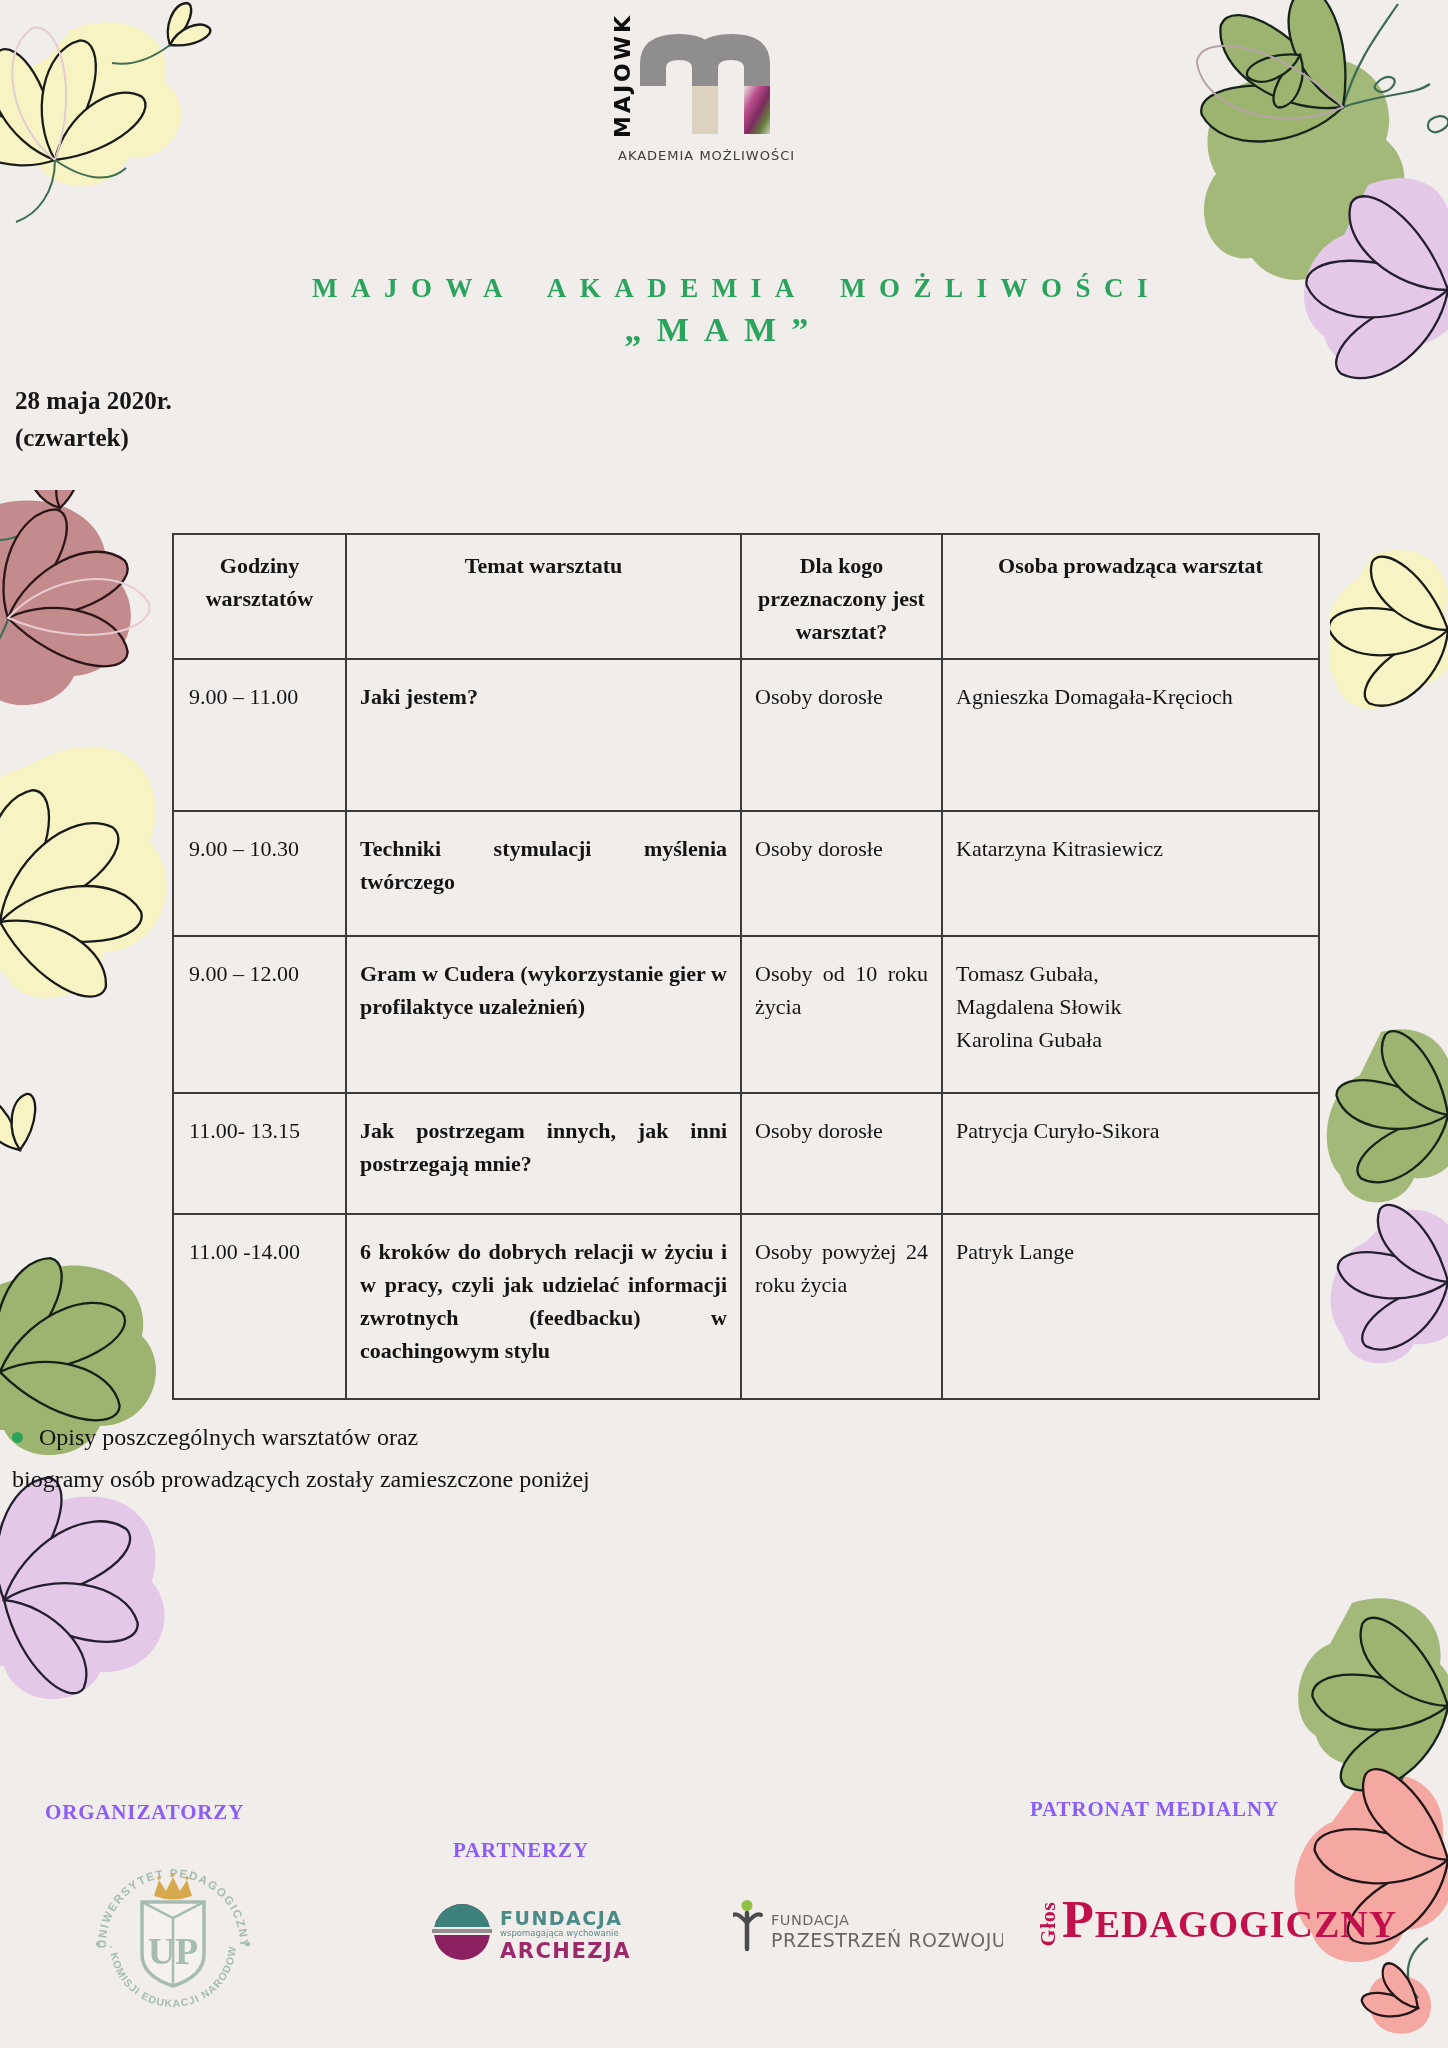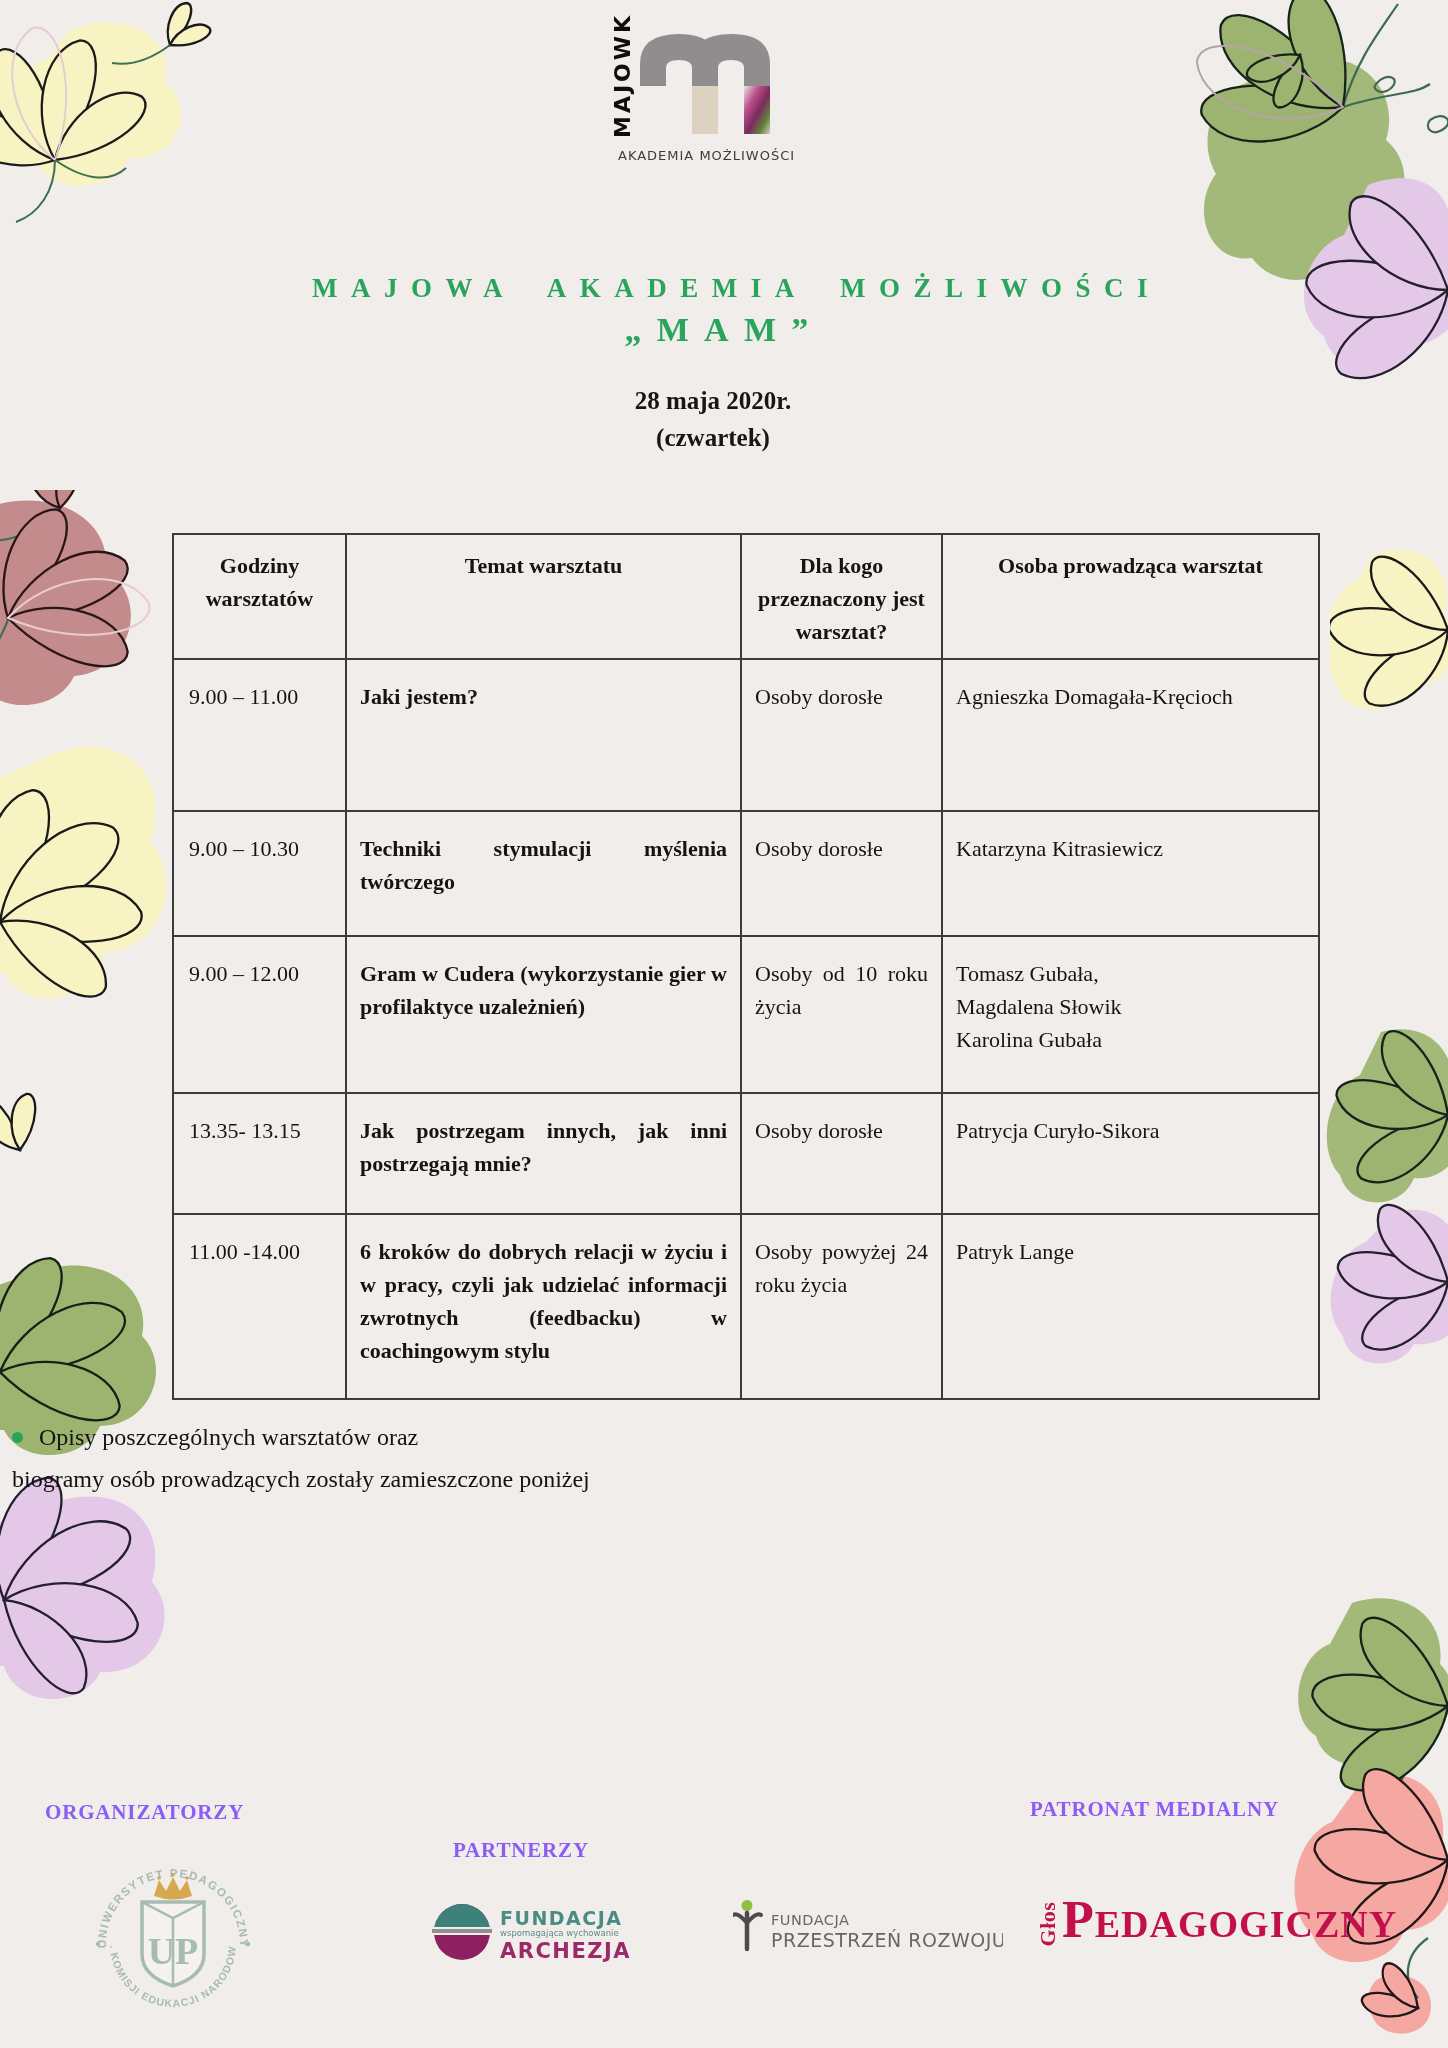--- a/index.html
+++ b/index.html
@@ -11,21 +11,21 @@
   
   .brand-logo{position:absolute;left:600px;top:8px;}
 
   
   .title-block{position:absolute;left:0;top:268px;width:1448px;text-align:center;}
   .title-line1{font-size:27px;font-weight:bold;letter-spacing:.5em;word-spacing:.5em;
                color:#2aa45c;line-height:41px;margin-left:25px;}
   .title-line2{font-size:34px;font-weight:bold;letter-spacing:.45em;color:#2aa45c;line-height:41px;}
 
   
-  .date-block{position:absolute;left:8px;top:382px;width:1410px;text-align:center;}
+  .date-block{position:absolute;left:15px;top:382px;width:1410px;text-align:left;}
   .date-line{font-size:25px;font-weight:bold;line-height:37px;color:#161616;}
 
   
   table.schedule{position:absolute;left:172px;top:533px;width:1146px;border-collapse:collapse;
                  table-layout:fixed;z-index:2;}
   .schedule th,.schedule td{border:2px solid #3b3b3b;vertical-align:top;font-size:22px;
                  line-height:1.5;color:#141414;padding:14px 13px 10px 13px;}
   .schedule th{font-weight:bold;text-align:center;}
   .schedule td{padding-top:20px;}
   td.c-time{padding-left:15px;}
@@ -278,21 +278,21 @@
         </tr>
         <tr style="height:157px">
           <td class="c-time">9.00 – 12.00</td>
           <td class="c-topic">Gram w Cudera (wykorzystanie gier w profilaktyce uzależnień)</td>
           <td class="c-aud">Osoby od 10 roku życia</td>
           <td class="c-leader">Tomasz Gubała,
 Magdalena Słowik
 Karolina Gubała</td>
         </tr>
         <tr style="height:121px">
-          <td class="c-time">13.35- 13.15</td>
+          <td class="c-time">11.00- 13.15</td>
           <td class="c-topic">Jak postrzegam innych, jak inni postrzegają mnie?</td>
           <td class="c-aud">Osoby dorosłe</td>
           <td class="c-leader">Patrycja Curyło-Sikora</td>
         </tr>
         <tr style="height:185px">
           <td class="c-time">11.00 -14.00</td>
           <td class="c-topic">6 kroków do dobrych relacji w życiu i w pracy, czyli jak udzielać informacji zwrotnych (feedbacku) w coachingowym stylu</td>
           <td class="c-aud">Osoby powyżej 24 roku życia</td>
           <td class="c-leader">Patryk Lange</td>
         </tr>

